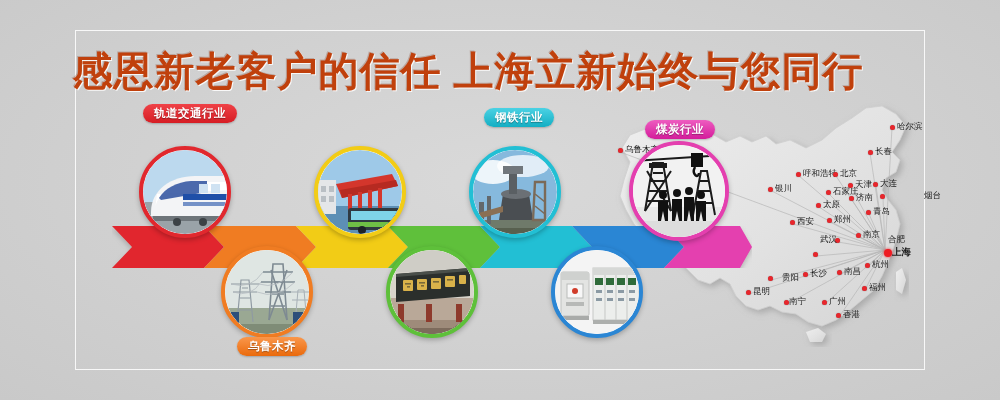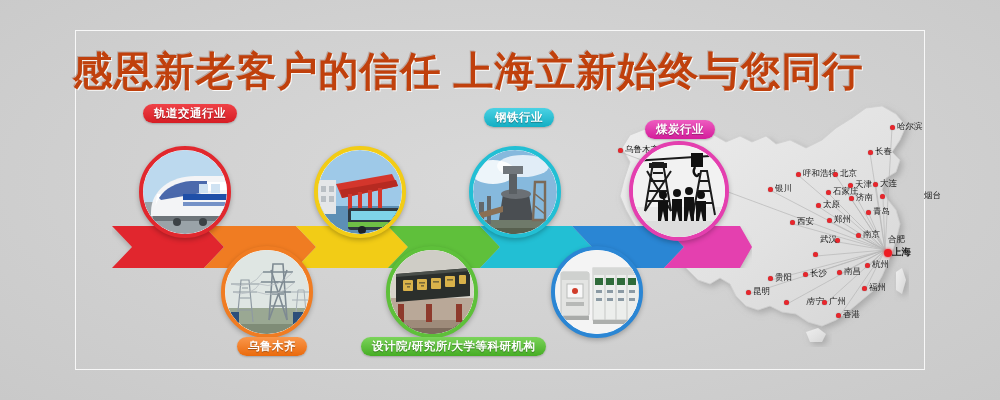--- a/index.html
+++ b/index.html
@@ -180,25 +180,25 @@
         <div class="city-label" style="left: 220px; top: 134px;">武汉</div>
         <div class="city-dot" style="left: 265px; top: 163px;"></div>
         <div class="city-label" style="left: 272px; top: 159px;">杭州</div>
         <div class="city-dot" style="left: 203px; top: 172px;"></div>
         <div class="city-label" style="left: 210px; top: 168px;">长沙</div>
         <div class="city-dot" style="left: 237px; top: 170px;"></div>
         <div class="city-label" style="left: 244px; top: 166px;">南昌</div>
         <div class="city-dot" style="left: 262px; top: 186px;"></div>
         <div class="city-label" style="left: 269px; top: 182px;">福州</div>
         <div class="city-dot" style="left: 168px; top: 176px;"></div>
-        <div class="city-label" style="left: 175px; top: 172px;">贵阳</div>
+        <div class="city-label" style="left: 182px; top: 172px;">贵阳</div>
         <div class="city-dot" style="left: 146px; top: 190px;"></div>
         <div class="city-label" style="left: 153px; top: 186px;">昆明</div>
         <div class="city-dot" style="left: 184px; top: 200px;"></div>
-        <div class="city-label" style="left: 206px; top: 196px; font-style: italic;">南宁</div>
+        <div class="city-label" style="left: 189px; top: 196px;">南宁</div>
         <div class="city-dot" style="left: 222px; top: 200px;"></div>
         <div class="city-label" style="left: 229px; top: 196px;">广州</div>
         <div class="city-dot" style="left: 236px; top: 213px;"></div>
         <div class="city-label" style="left: 243px; top: 209px;">香港</div>
       </div>
   </div>
 
   <div class="ribbon">
     <svg width="640" height="42" viewBox="0 0 640 42" xmlns="http://www.w3.org/2000/svg">
       <defs>
@@ -408,23 +408,20 @@
 
         <g fill="#8e3a2c">
           <rect x="8" y="54" width="6" height="18"></rect>
           <rect x="36" y="54" width="6" height="18"></rect>
           <rect x="66" y="54" width="6" height="18"></rect>
         </g>
         <rect x="0" y="78" width="84" height="6" fill="#7d6b5c"></rect>
       </svg>
     </div>
   </div>
-  <div class="badge" style="left:361px;top:337px;background:linear-gradient(#7bd45a,#46ad24);">
-    <span>设计院/研究所/大学等科研机构</span>
-  </div>
 
   <div class="circle" style="left:551px;top:246px;width:92px;height:92px;border:4px solid #2b86d4;background:#fff;">
     <div class="photo">
       <svg width="84" height="84" viewBox="0 0 84 84">
         <rect x="0" y="0" width="84" height="84" fill="#f4f4f4"></rect>
 
         <rect x="6" y="22" width="28" height="44" rx="2" fill="#e3e4e2" stroke="#c0c2c0"></rect>
         <rect x="6" y="22" width="28" height="8" fill="#cfd1cf"></rect>
         <rect x="12" y="34" width="16" height="14" fill="#f7f7f7" stroke="#b9bbb9"></rect>
         <circle cx="20" cy="41" r="3" fill="#d03c2a"></circle>

